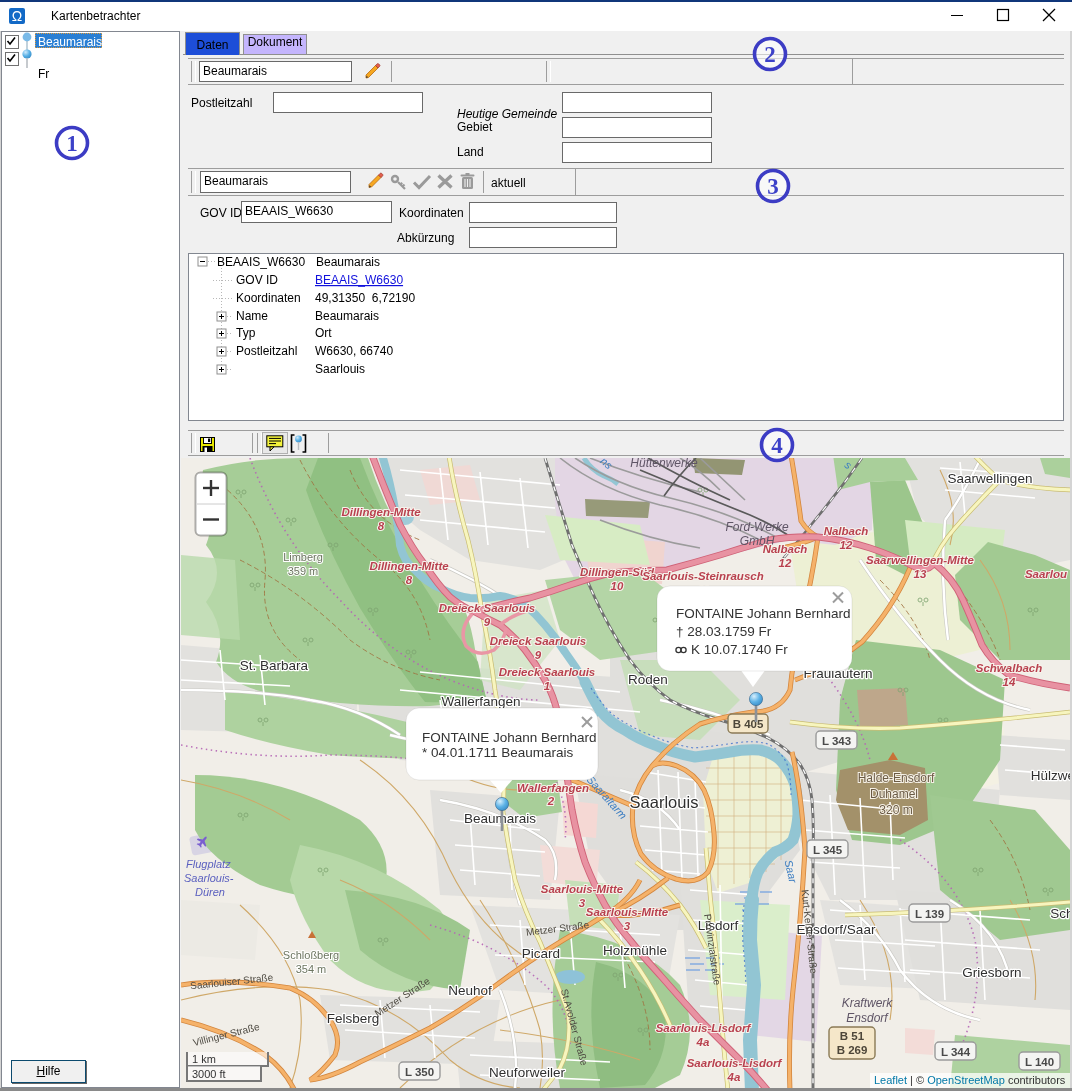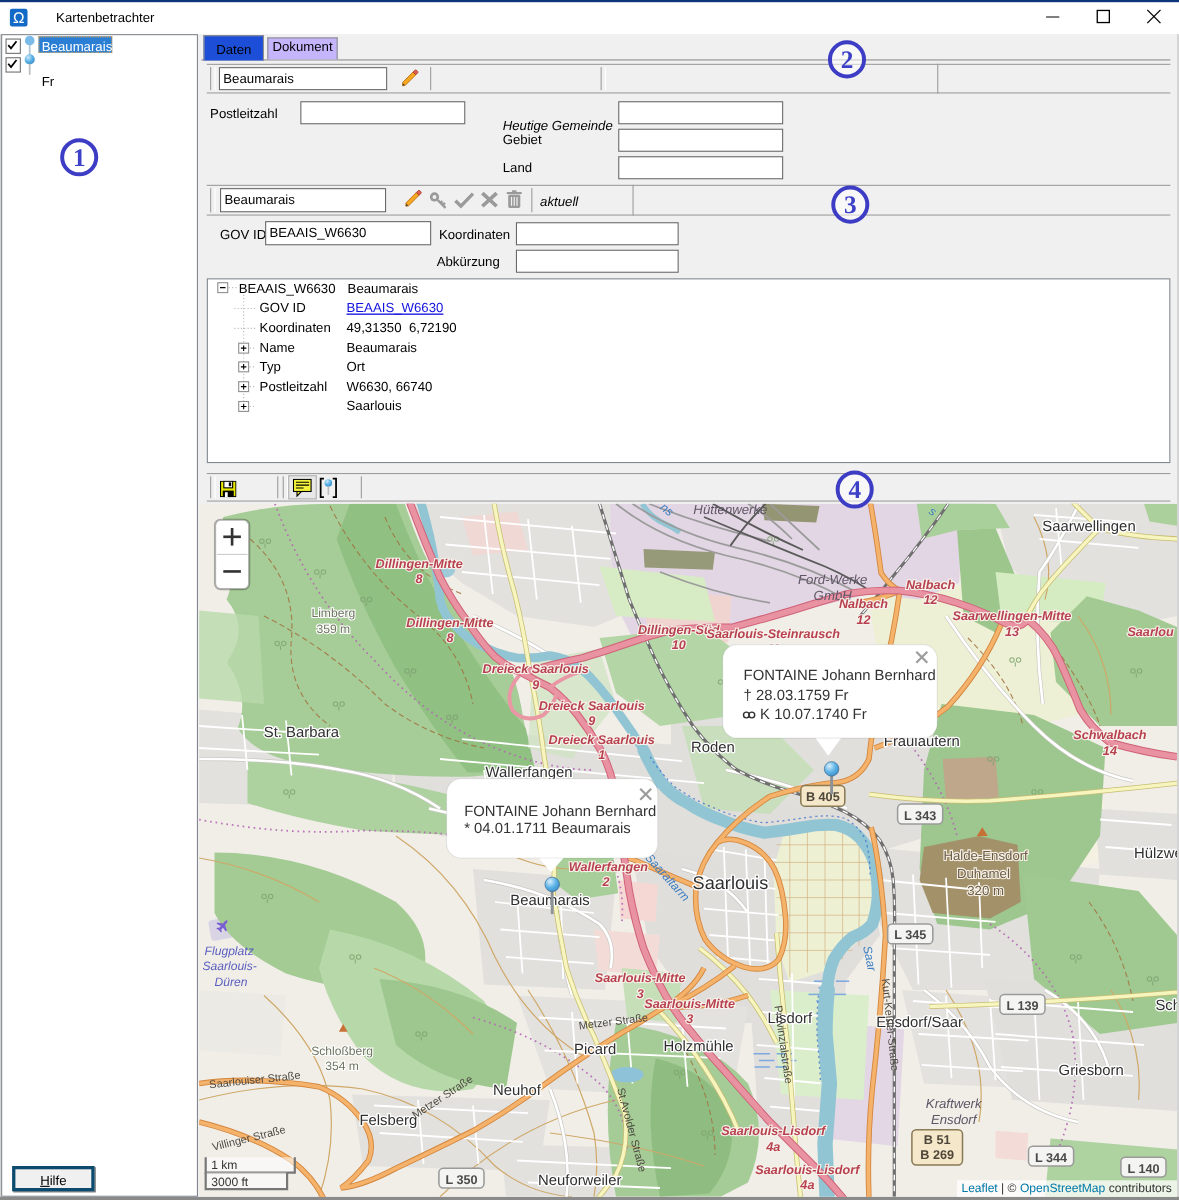--- a/index.html
+++ b/index.html
@@ -57,21 +57,21 @@
         <stop offset="0" stop-color="#cfeafc"></stop>
         <stop offset="0.5" stop-color="#54aee4"></stop>
         <stop offset="1" stop-color="#2f7fbb"></stop>
       </radialGradient>
     </defs>
     <circle cx="6" cy="5" r="4.6" fill="url(#pinball)"></circle>
     <rect x="5.2" y="9" width="1.6" height="10" fill="#b9bDC2"></rect>
   </svg>
   <div class="lbl" style="left:38px;top:52px;margin-top:15px;">Fr</div>
 
-  <div class="abs" style="left:11px;top:1060px;width:75px;height:23px;background:#f0f0f0;border:3px solid #0c4a6e;box-shadow:1px 1px 0 #666;box-sizing:border-box;text-align:center;font-size:12px;line-height:21px;"><span style="text-decoration:underline">H</span>ilfe</div>
+  <div class="abs" style="left:11px;top:1060px;width:75px;height:23px;background:#f0f0f0;border:1px solid #0c4a6e;box-shadow:1px 1px 0 #666;box-sizing:border-box;text-align:center;font-size:12px;line-height:21px;"><span style="text-decoration:underline">H</span>ilfe</div>
 
   <div class="abs" style="left:183px;top:54px;width:881px;height:1px;background:#8f8f8f;"></div>
   <div class="abs" style="left:185px;top:32px;width:55px;height:23px;background:#1d4ed8;border:1px solid #8f8f8f;border-bottom:none;box-sizing:border-box;font-size:12px;text-align:center;padding-top:5px;">Daten</div>
   <div class="abs" style="left:243px;top:34px;width:64px;height:20px;background:#c4b5fd;border:1px solid #8f8f8f;border-bottom:none;box-sizing:border-box;font-size:12px;text-align:center;padding-top:0;">Dokument</div>
 
   <div class="tbar" style="left:188px;top:58px;width:876px;height:27px;"></div>
   <div class="grip" style="left:191px;top:61px;height:21px;"></div>
   <div class="input" style="left:199px;top:61px;width:153px;height:21px;">Beaumarais</div>
   <svg class="abs" style="left:363px;top:63px;width:20px;height:18px" viewBox="0 0 20 18">
     <path d="M3 15 L5.5 14.5 L15 5 L12.5 2.5 L3 12 Z" fill="#f6a821" stroke="#b96a10" stroke-width="0.8"></path>
@@ -116,21 +116,21 @@
 
   <svg class="abs" style="left:459px;top:172px;width:17px;height:18px" viewBox="0 0 17 18">
     <rect x="3" y="5" width="11" height="12" rx="1.5" fill="#9a9a9a"></rect>
     <rect x="1.5" y="2.5" width="14" height="2" rx="1" fill="#9a9a9a"></rect>
     <rect x="6.5" y="1" width="4" height="2" fill="#9a9a9a"></rect>
     <line x1="6" y1="7" x2="6" y2="15" stroke="#f0f0f0" stroke-width="1.1"></line>
     <line x1="8.5" y1="7" x2="8.5" y2="15" stroke="#f0f0f0" stroke-width="1.1"></line>
     <line x1="11" y1="7" x2="11" y2="15" stroke="#f0f0f0" stroke-width="1.1"></line>
   </svg>
   <div class="vsep" style="left:483px;top:171px;height:22px;"></div>
-  <div class="lbl" style="left:491px;top:176px;font-style:italic;">aktuell</div>
+  <div class="lbl" style="left:491px;top:176px;">aktuell</div>
   <div class="vsep" style="left:575px;top:168px;height:28px;"></div>
 
   <div class="lbl" style="left:200px;top:206px;">GOV ID</div>
   <div class="input" style="left:241px;top:201px;width:151px;height:22px;">BEAAIS_W6630</div>
   <div class="lbl" style="left:399px;top:206px;">Koordinaten</div>
   <div class="input" style="left:469px;top:202px;width:148px;height:21px;"></div>
   <div class="lbl" style="left:397px;top:231px;">Abkürzung</div>
   <div class="input" style="left:469px;top:227px;width:148px;height:21px;"></div>
 
   <div class="abs" style="left:188px;top:253px;width:876px;height:168px;background:#fff;border:1px solid #828790;box-sizing:border-box;"></div>

